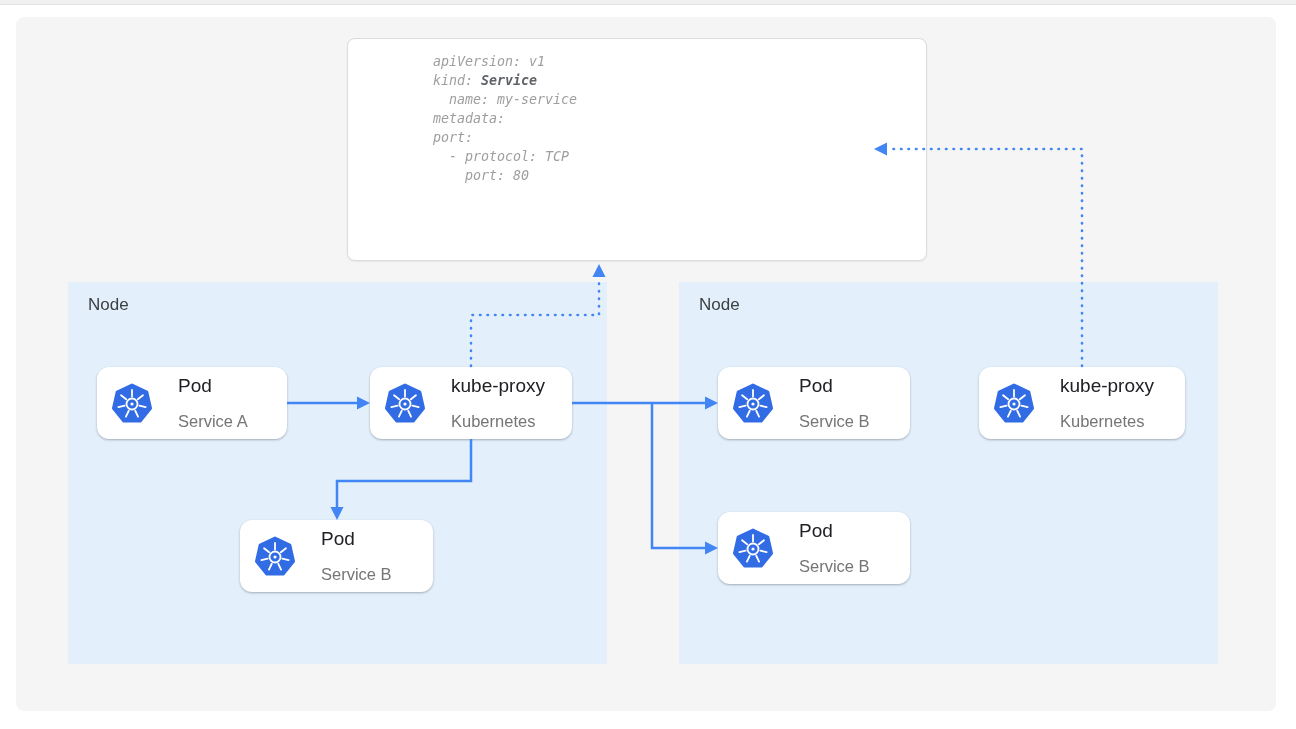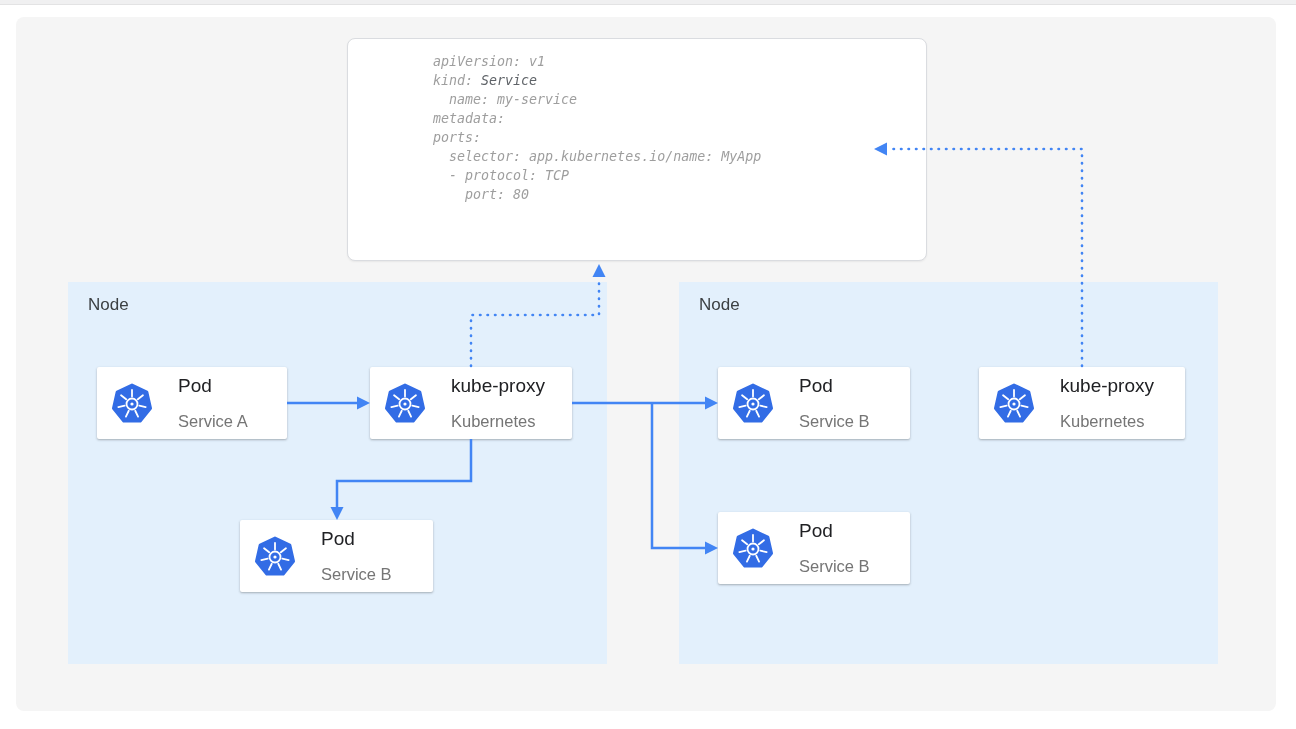--- a/index.html
+++ b/index.html
@@ -10,42 +10,42 @@
     background:#f0f0f1;border-bottom:1px solid #e3e3e4;}
 
   .panel{position:absolute;left:16px;top:17px;width:1260px;height:694px;
     background:var(--panel-bg);border-radius:8px;}
 
   .node{position:absolute;top:282px;width:539px;height:382px;background:var(--node-bg);}
   .node-left{left:68px;}
   .node-right{left:679px;}
   .node-label{position:absolute;left:20px;top:13px;font-size:17px;color:var(--node-label);}
 
-  .card{position:absolute;background:#ffffff;border-radius:2px;
+  .card{position:absolute;background:#ffffff;border-radius:12px;
     box-shadow:0 1px 2px rgba(60,64,67,.28), 0 1px 3px rgba(60,64,67,.12);
     display:flex;align-items:center;padding-left:15px;gap:26px;box-sizing:border-box;}
   .card-a   {left:97px; top:367px;width:190px;height:72px;}
   .card-kpl {left:370px;top:367px;width:202px;height:72px;}
   .card-bl  {left:240px;top:520px;width:193px;height:72px;}
   .card-brt {left:718px;top:367px;width:192px;height:72px;}
   .card-kpr {left:979px;top:367px;width:206px;height:72px;}
   .card-brb {left:718px;top:512px;width:192px;height:72px;}
 
   .k8s-icon{width:40px;height:40px;flex:0 0 40px;}
   .card-text{display:flex;flex-direction:column;line-height:1.25;}
   .card-title{font-size:19px;color:var(--title);}
   .card-subtitle{font-size:16.5px;color:var(--subtitle);margin-top:13px;}
 
   .yaml-panel{position:absolute;left:331px;top:38px;width:580px;height:223px;
     background:#ffffff;border:1px solid var(--panel-border);border-radius:8px;
     box-shadow:0 1px 2px rgba(0,0,0,.06);box-sizing:border-box;
     padding:13px 10px 0 85px;margin-left:16px;}
   .code-line{font-family:"DejaVu Sans Mono", monospace;font-style:italic;
     font-size:13.3px;line-height:19px;color:var(--code-text);white-space:pre;}
-  .code-line b{font-weight:normal;color:var(--code-bold);}
+  .code-line b{font-weight:bold;color:var(--code-bold);}
 
   .arrows{position:absolute;left:0;top:0;width:1296px;height:729px;pointer-events:none;}
   .arrows .solid{stroke:var(--accent);stroke-width:2.5;fill:none;}
   .arrows .dotted{stroke:var(--accent);stroke-width:2.6;fill:none;
     stroke-dasharray:0.5 7;stroke-linecap:round;}
   .arrows .head{fill:var(--accent);stroke:none;}
 
   .defs-holder{position:absolute;width:0;height:0;overflow:hidden;}
 </style>
 </head>
@@ -81,22 +81,21 @@
   <div class="node node-right">
     <div class="node-label">Node</div>
   </div>
 
   <div class="yaml-panel">
     <div id="yaml-code">
         <div class="code-line"><span>apiVersion: v1</span></div>
         <div class="code-line"><span>kind: </span><b>Service</b></div>
         <div class="code-line"><span>  name: my-service</span></div>
         <div class="code-line"><span>metadata:</span></div>
-        <div class="code-line"><span>ports:</span></div>
-        <div class="code-line"><span>  selector: app.kubernetes.io/name: MyApp</span></div>
+        <div class="code-line"><span>port:</span></div>
         <div class="code-line"><span>  - protocol: TCP</span></div>
         <div class="code-line"><span>    port: 80</span></div>
       </div>
   </div>
 
   <div class="card card-a">
     <svg class="k8s-icon" viewBox="0 0 40 40">
         <use href="#k8s-mark"></use>
       </svg>
     <div class="card-text">

